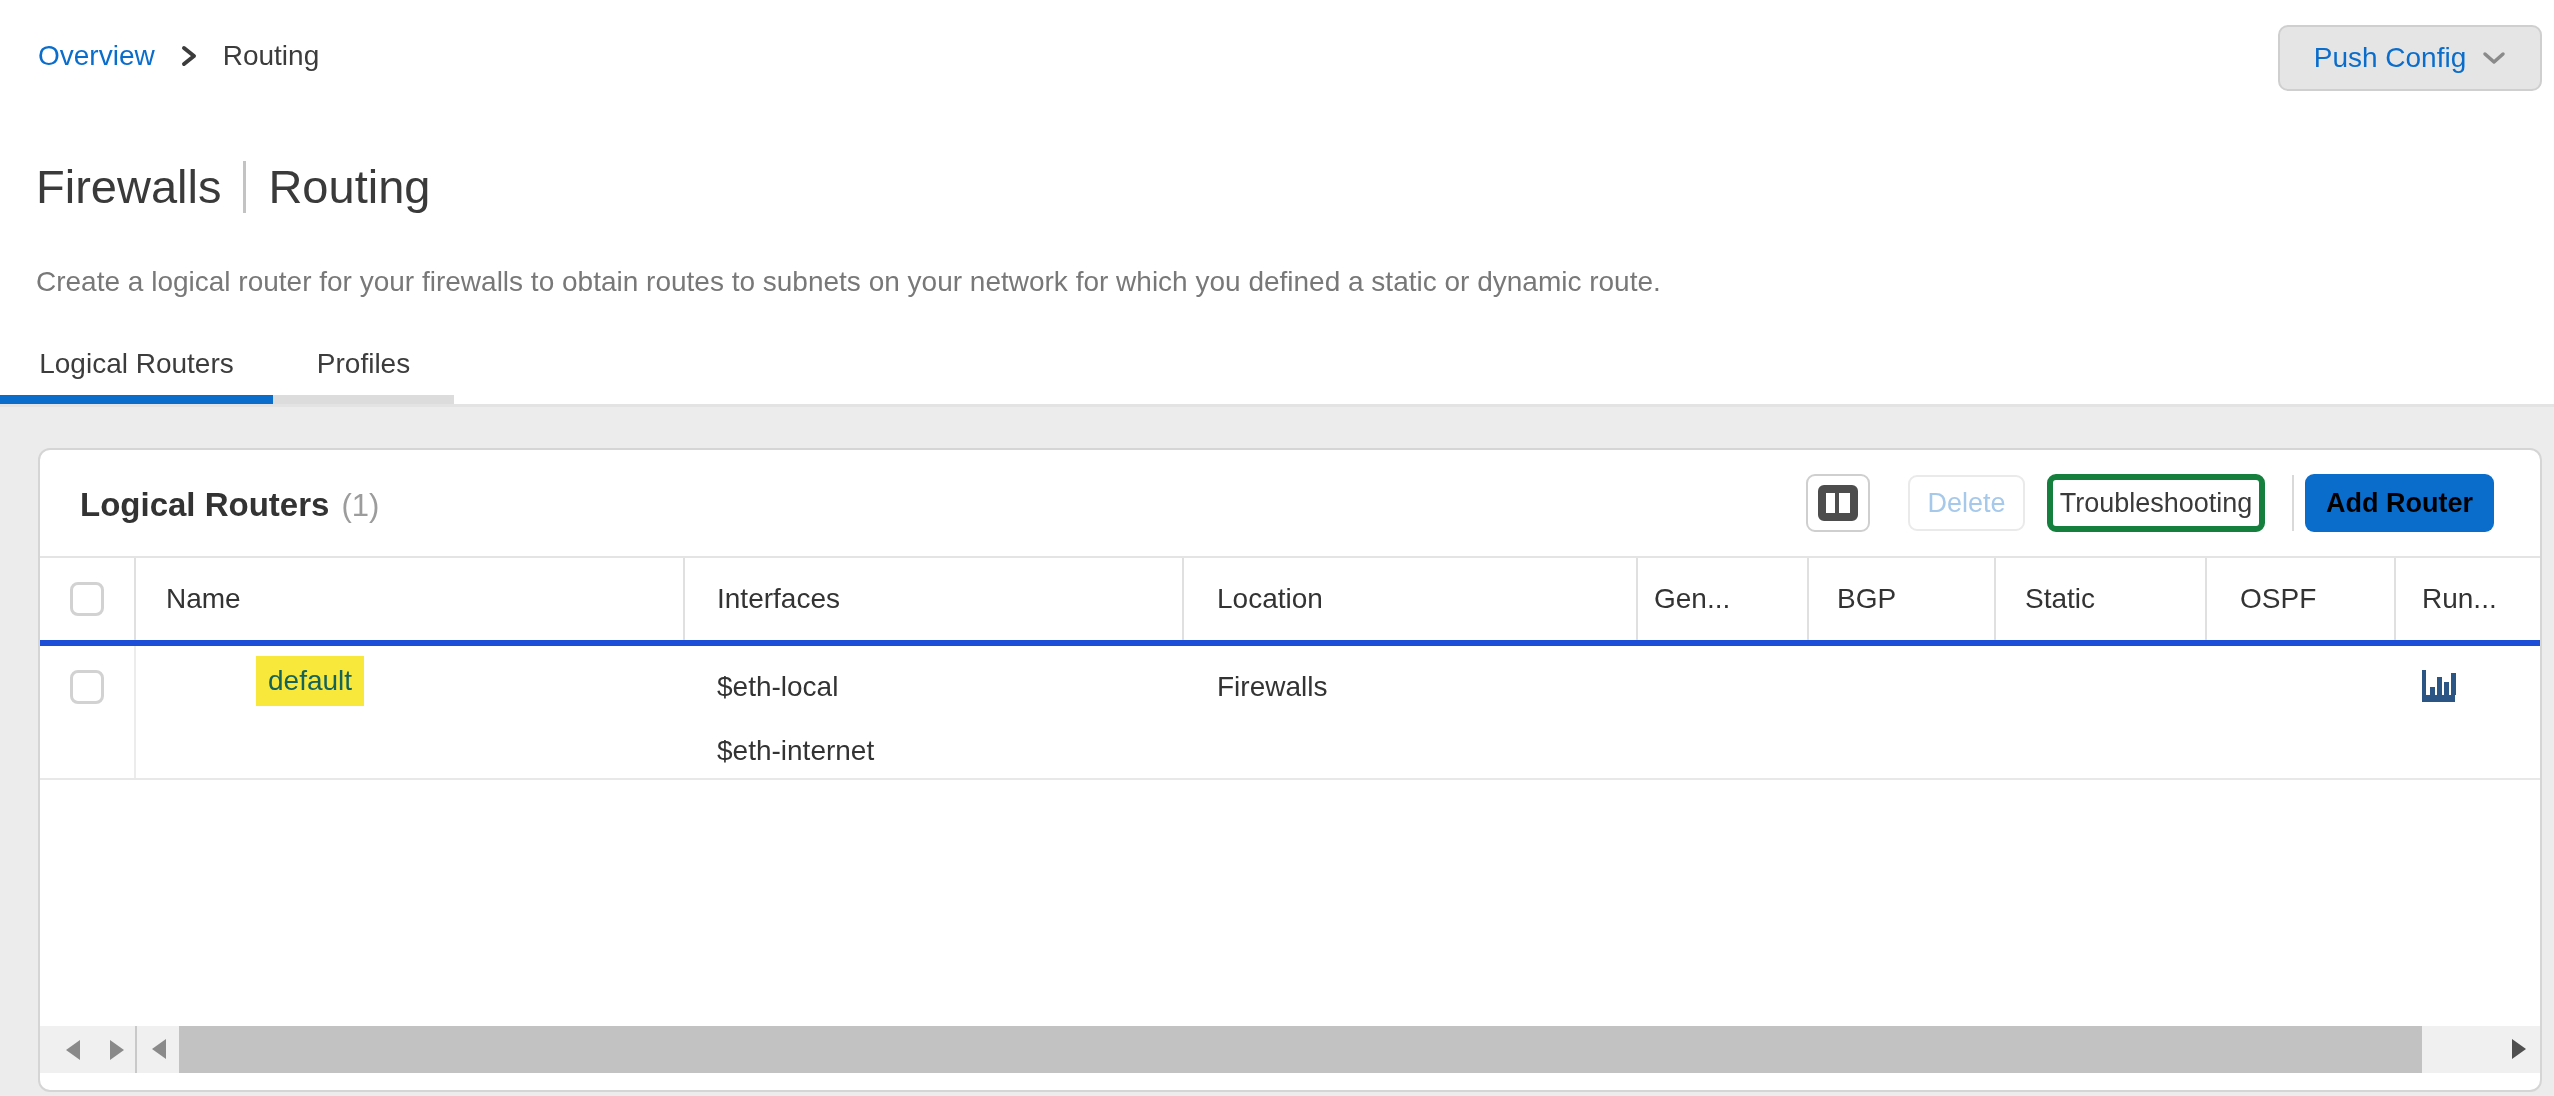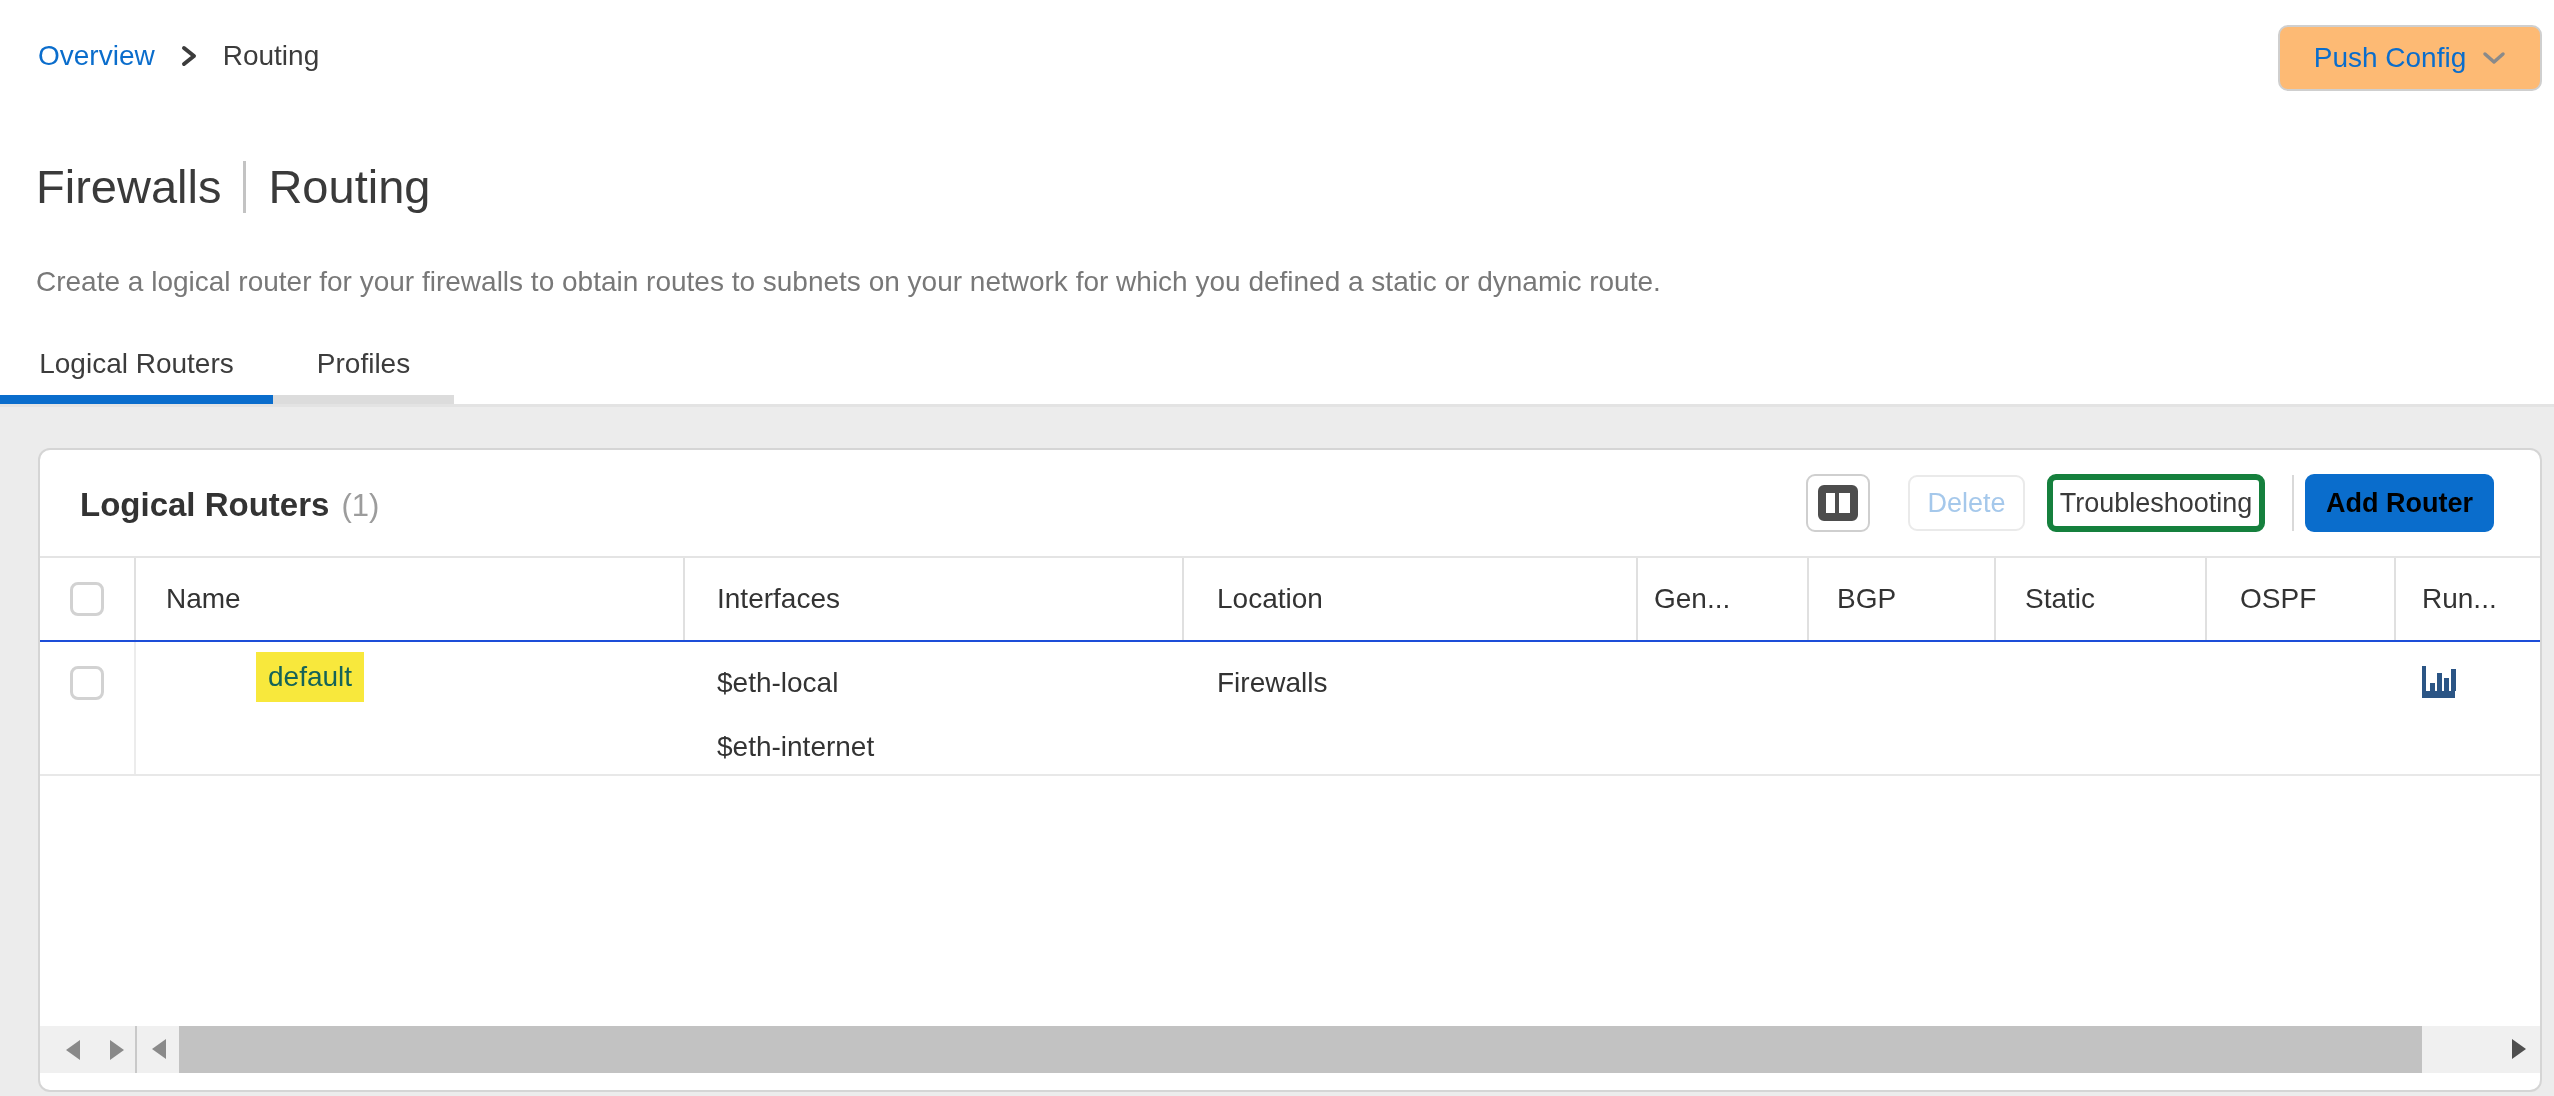--- a/index.html
+++ b/index.html
@@ -8,21 +8,21 @@
     background:#ffffff; color:var(--text,#333);
     font-family:"Liberation Sans","DejaVu Sans",sans-serif;
   }
   
   .breadcrumb{position:absolute; top:38px; left:38px; height:36px; display:flex; align-items:center; gap:24px; font-size:28px;}
   .breadcrumb .crumb-link{color:var(--accent); cursor:pointer;}
   .breadcrumb .crumb-current{color:#3c3c3c;}
   .crumb-sep{display:flex; align-items:center;}
   .push-config{
     position:absolute; top:25px; right:12px; width:264px; height:66px;
-    background:#fdba74; border:2px solid #cfcfcf; border-radius:10px;
+    background:#e5e5e5; border:2px solid #cfcfcf; border-radius:10px;
     display:flex; align-items:center; justify-content:center; gap:16px;
     font-size:28px; color:var(--accent); cursor:pointer; box-sizing:border-box;
   }
   .page-title{position:absolute; top:128px; left:36px; font-size:47px; font-weight:400; color:#3a3a3a; display:flex; align-items:center;}
   .title-divider{display:inline-block; width:3px; height:52px; background:#c3c3c3; margin:0 22px;}
   .page-desc{position:absolute; top:233px; left:36px; width:1700px; font-size:28px; line-height:42px; color:#787878;}
   
   .tabs{position:absolute; top:336px; left:0; right:0; height:68px; border-bottom:3px solid #e3e3e3; display:flex;}
   .tab{position:relative; height:100%; display:flex; align-items:center; justify-content:center; padding-bottom:12px; box-sizing:border-box; font-size:28px; color:#3c3c3c; cursor:pointer;}
   .tab-active{width:273px;}
@@ -39,21 +39,21 @@
   .panel-title{position:absolute; left:40px; top:36px; font-size:33px; font-weight:bold; color:#333; display:flex; align-items:baseline; gap:12px;}
   .panel-count{font-size:31px; font-weight:normal; color:#9c9c9c;}
   .toolbar{position:absolute; right:46px; top:24px; height:58px; display:flex; align-items:center;}
   .btn{box-sizing:border-box; border-radius:9px; display:flex; align-items:center; justify-content:center; font-size:27px; cursor:pointer; background:#fff;}
   .btn-columns{width:64px; height:58px; border:2px solid #cfcfcf; margin-right:38px;}
   .btn-delete{width:117px; height:56px; border:2px solid #eaeaea; color:var(--disabled-text); cursor:default; margin-right:22px;}
   .btn-trouble{width:218px; height:58px; border:6px solid #15803d; color:#3a3a3a; margin-right:27px;}
   .toolbar-divider{width:2px; height:56px; background:#d9d9d9; margin-right:11px;}
   .btn-add{width:189px; height:58px; background:var(--accent); border:none; color:#000000; font-weight:bold;}
   
-  .thead{display:flex; height:82px; border-top:2px solid #e4e4e4; border-bottom:2px solid #1d4ed8; box-sizing:content-box;}
+  .thead{display:flex; height:82px; border-top:2px solid #e4e4e4; border-bottom:6px solid #1d4ed8; box-sizing:content-box;}
   .trow{display:flex; height:132px; border-bottom:2px solid #e8e8e8;}
   .col{box-sizing:border-box; display:flex; align-items:center; font-size:28px; color:#333; overflow:hidden; white-space:nowrap;}
   .thead .col{border-right:2px solid #e0e0e0;}
   .thead .col:last-child{border-right:none;}
   .col-check{width:96px; justify-content:center;}
   .col-name{width:549px; padding-left:30px;}
   .col-intf{width:499px; padding-left:32px;}
   .col-loc{width:454px; padding-left:33px;}
   .col-gen{width:171px; padding-left:16px;}
   .col-bgp{width:187px; padding-left:28px;}

